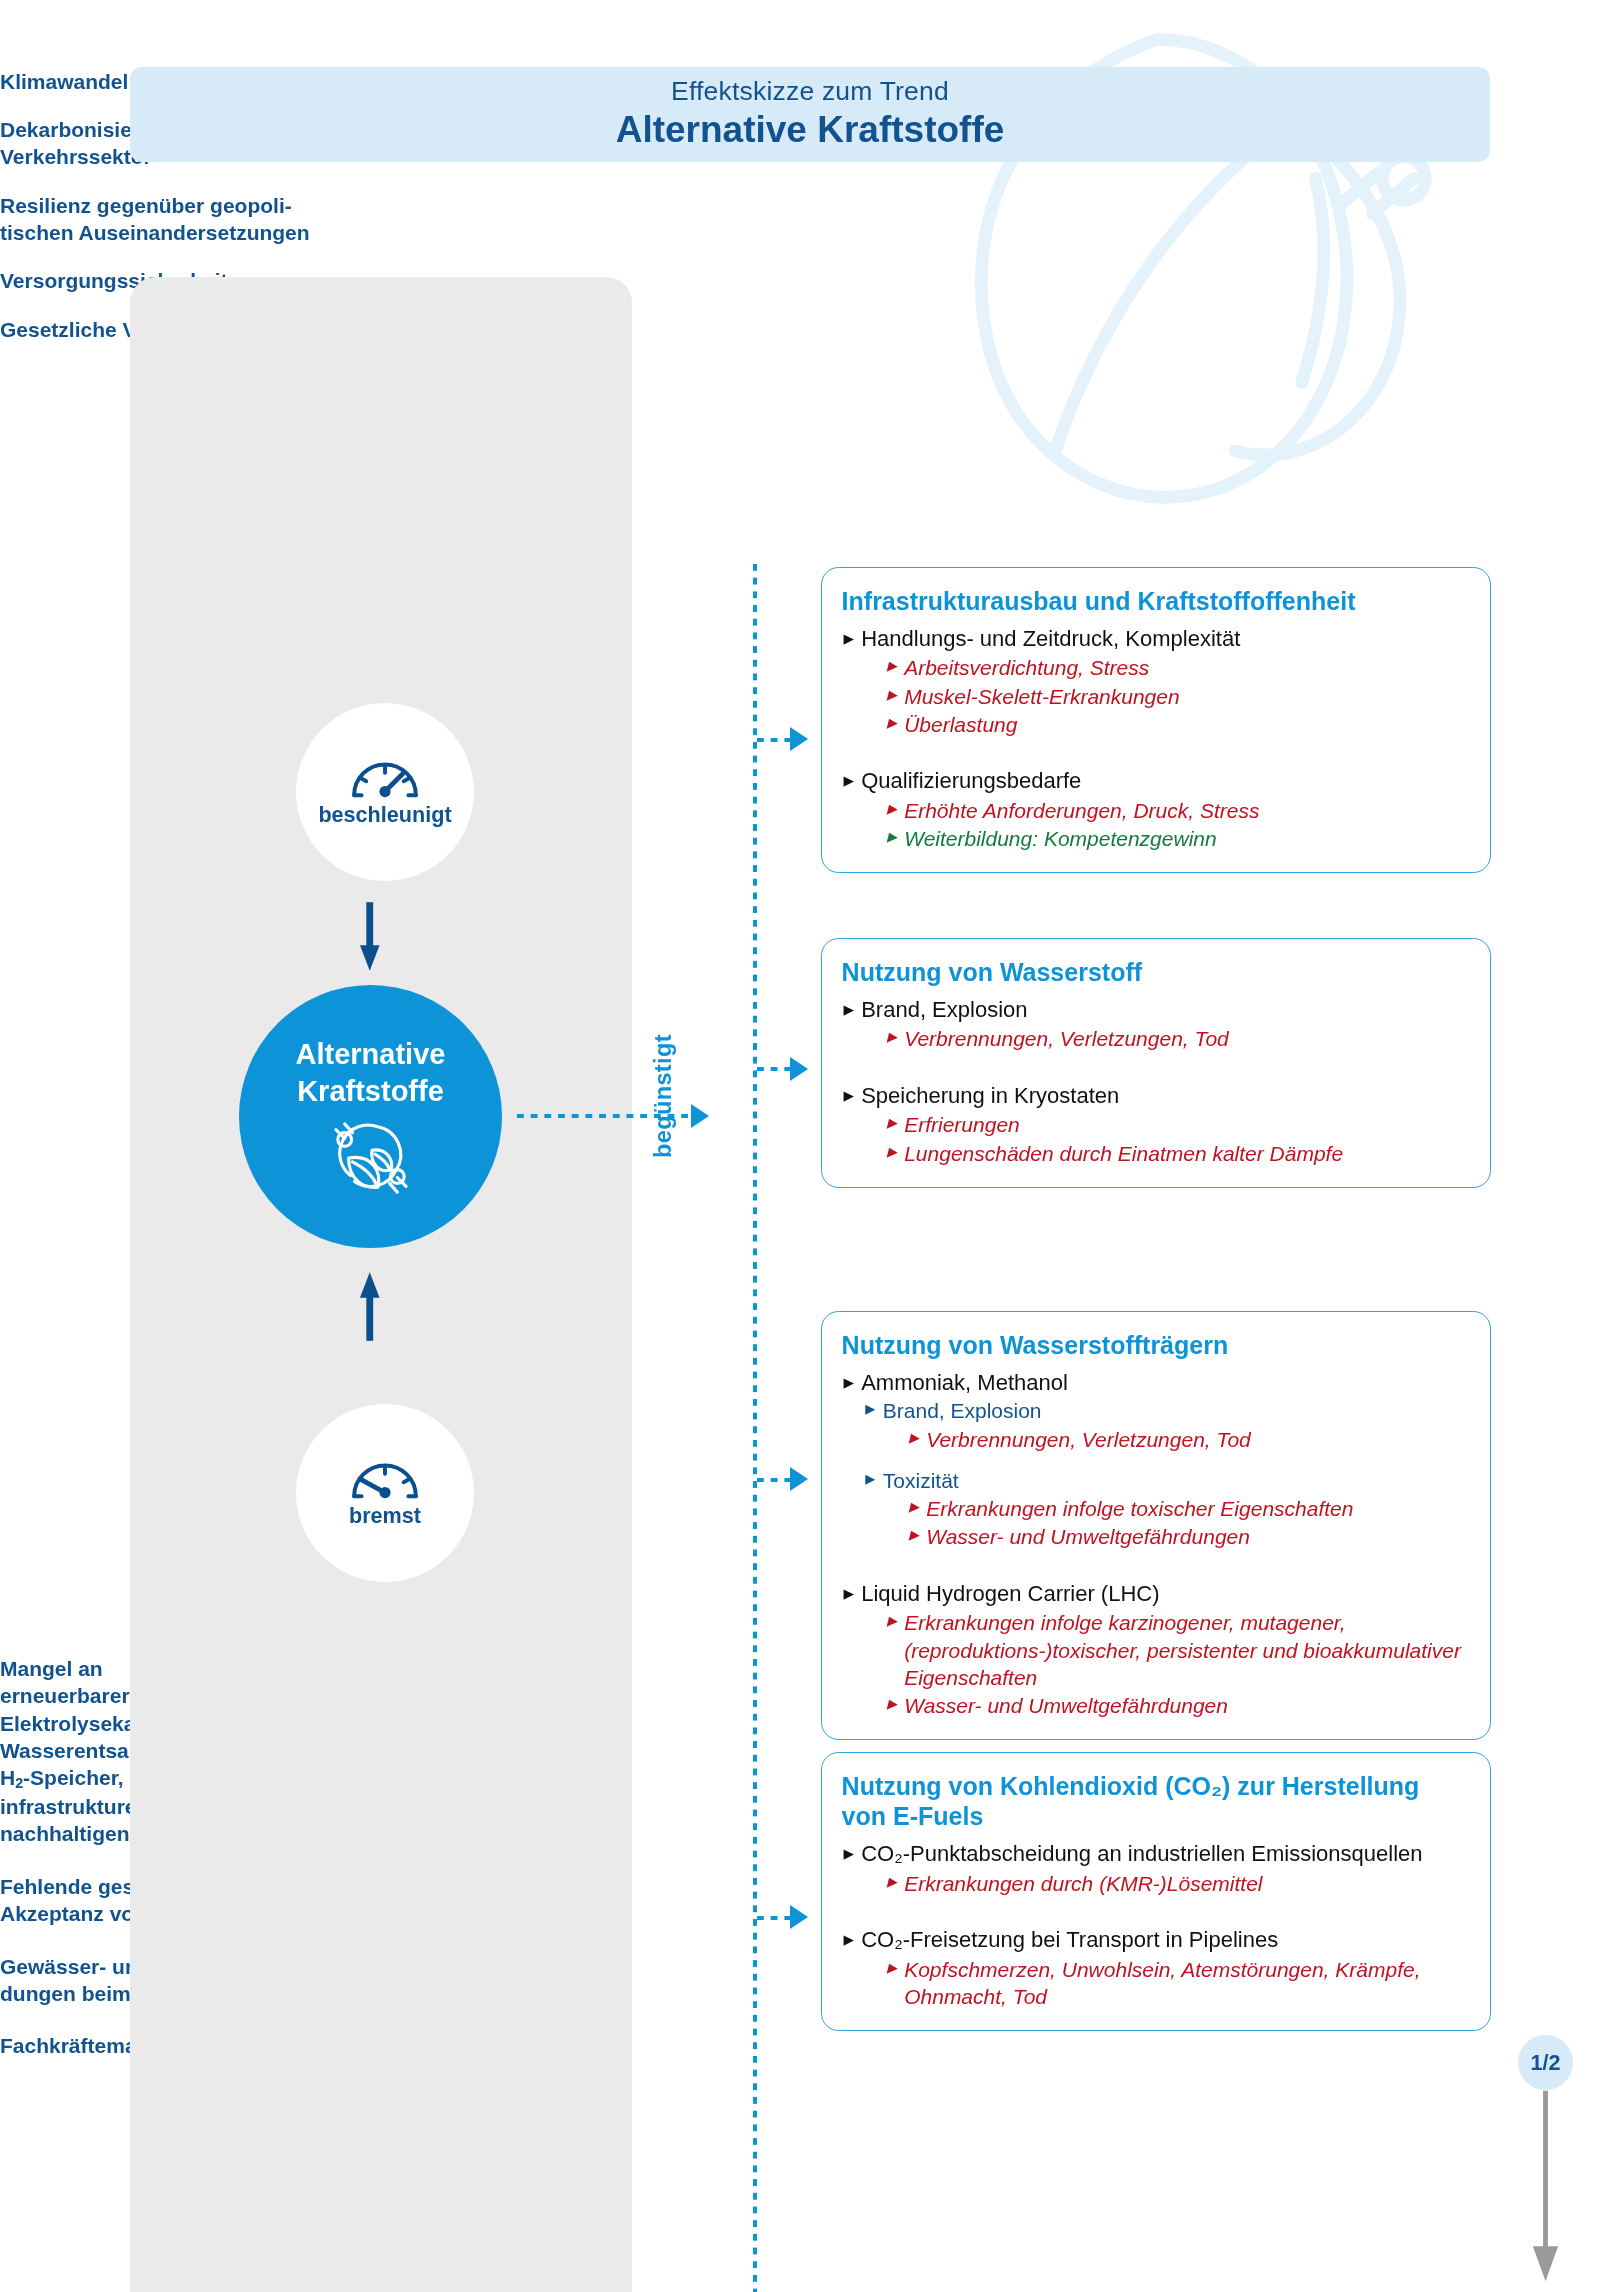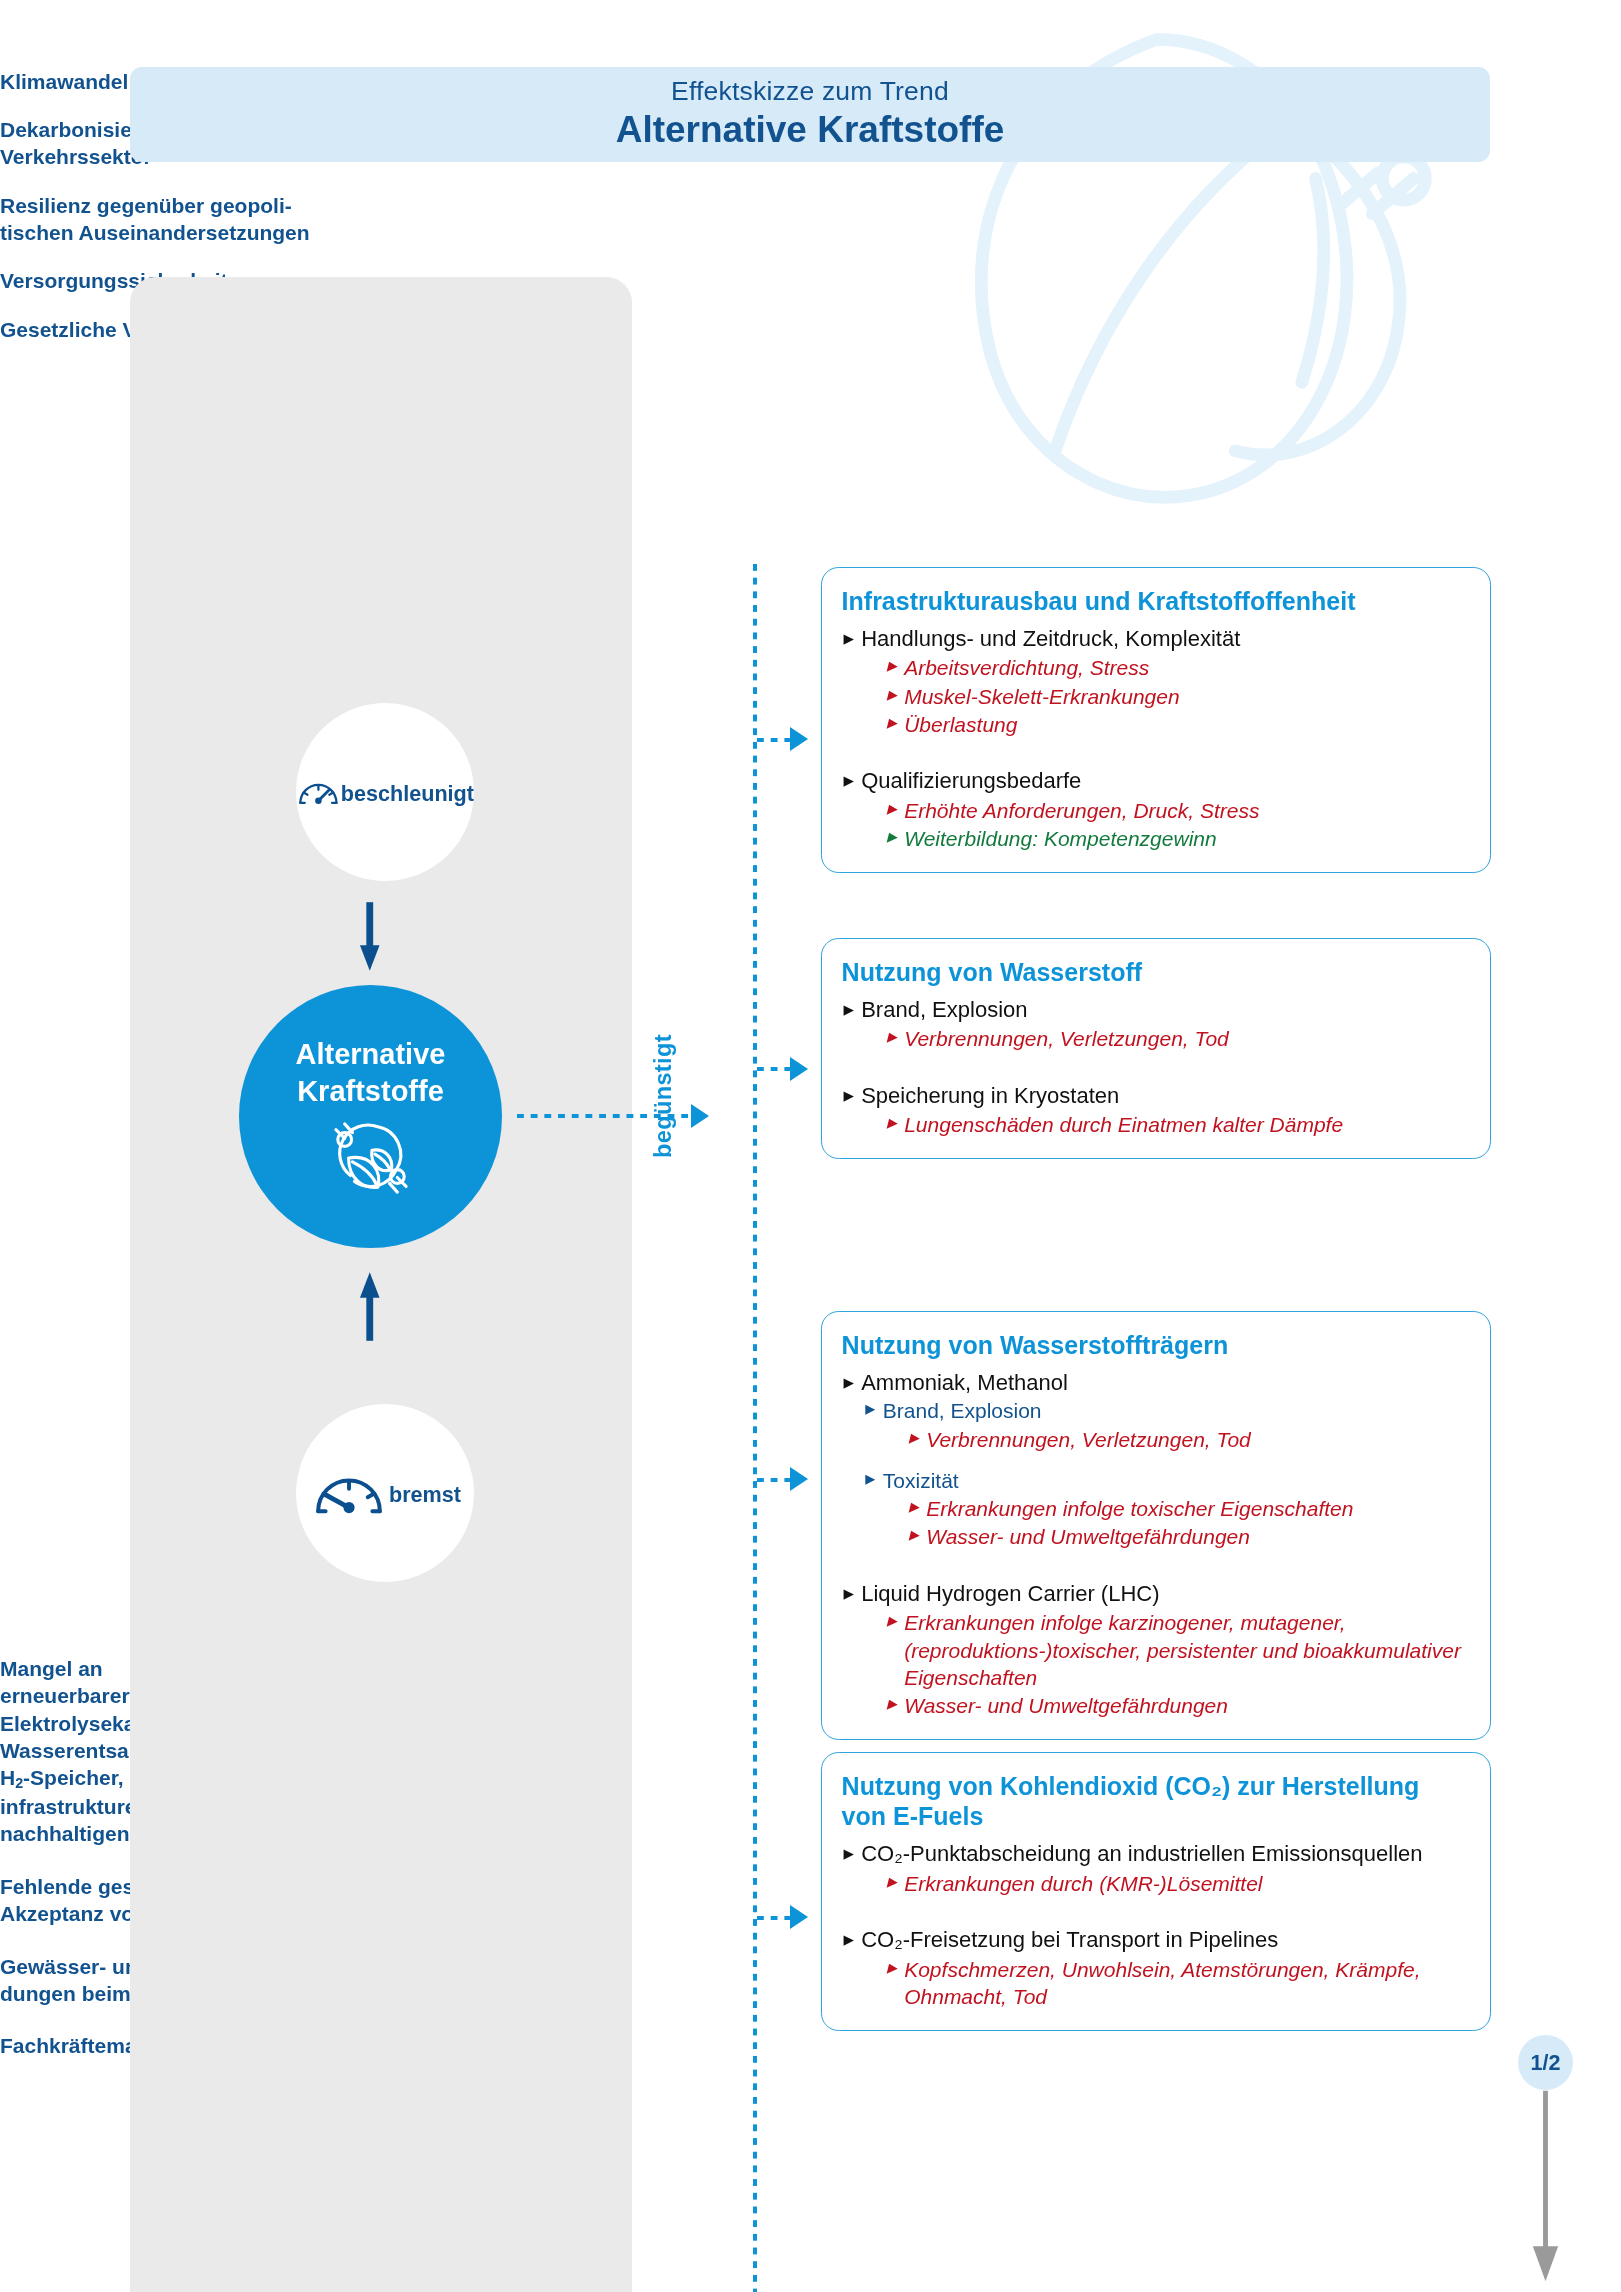--- a/index.html
+++ b/index.html
@@ -57,21 +57,21 @@
   #drivers-top { left: 0; top: 69px; }
   #drivers-bottom { left: 0; top: 1655px; }
   #drivers-bottom .side-item { margin-bottom: 25.5px; }
   #drivers-bottom .tight { line-height: 1.30; }
 
   sub { font-size: 0.68em; vertical-align: -0.22em; }
 
   
   .wcircle {
     position: absolute; border-radius: 50%; background: #ffffff;
-    display: flex; 
+    display: flex; flex-direction: column;
     align-items: center; justify-content: center;
     z-index: 2;
   }
   #circle-accel { left: 296px; top: 703px; width: 178px; height: 178px; }
   #circle-brake { left: 296px; top: 1404px; width: 178px; height: 178px; }
   .wcircle .lbl {
     color: #11528f; font-weight: 700; font-size: 21.6px; margin-top: 3.9px;
   }
   .gauge { width: 80px; height: 43px; display:block; }
 
@@ -318,20 +318,21 @@
     <ul class="lvl1">
       <li>
         <div class="b t1">Brand, Explosion</div>
         <ul class="lvl2">
           <li class="b red">Verbrennungen, Verletzungen, Tod</li>
         </ul>
       </li>
       <li>
         <div class="b t1">Speicherung in Kryostaten</div>
         <ul class="lvl2">
+          <li class="b red">Erfrierungen</li>
           <li class="b red">Lungenschäden durch Einatmen kalter Dämpfe</li>
         </ul>
       </li>
     </ul>
   </div>
 
   <div class="card" id="card-3">
     <div class="card-title">Nutzung von Wasserstoffträgern</div>
     <ul class="lvl1">
       <li>

